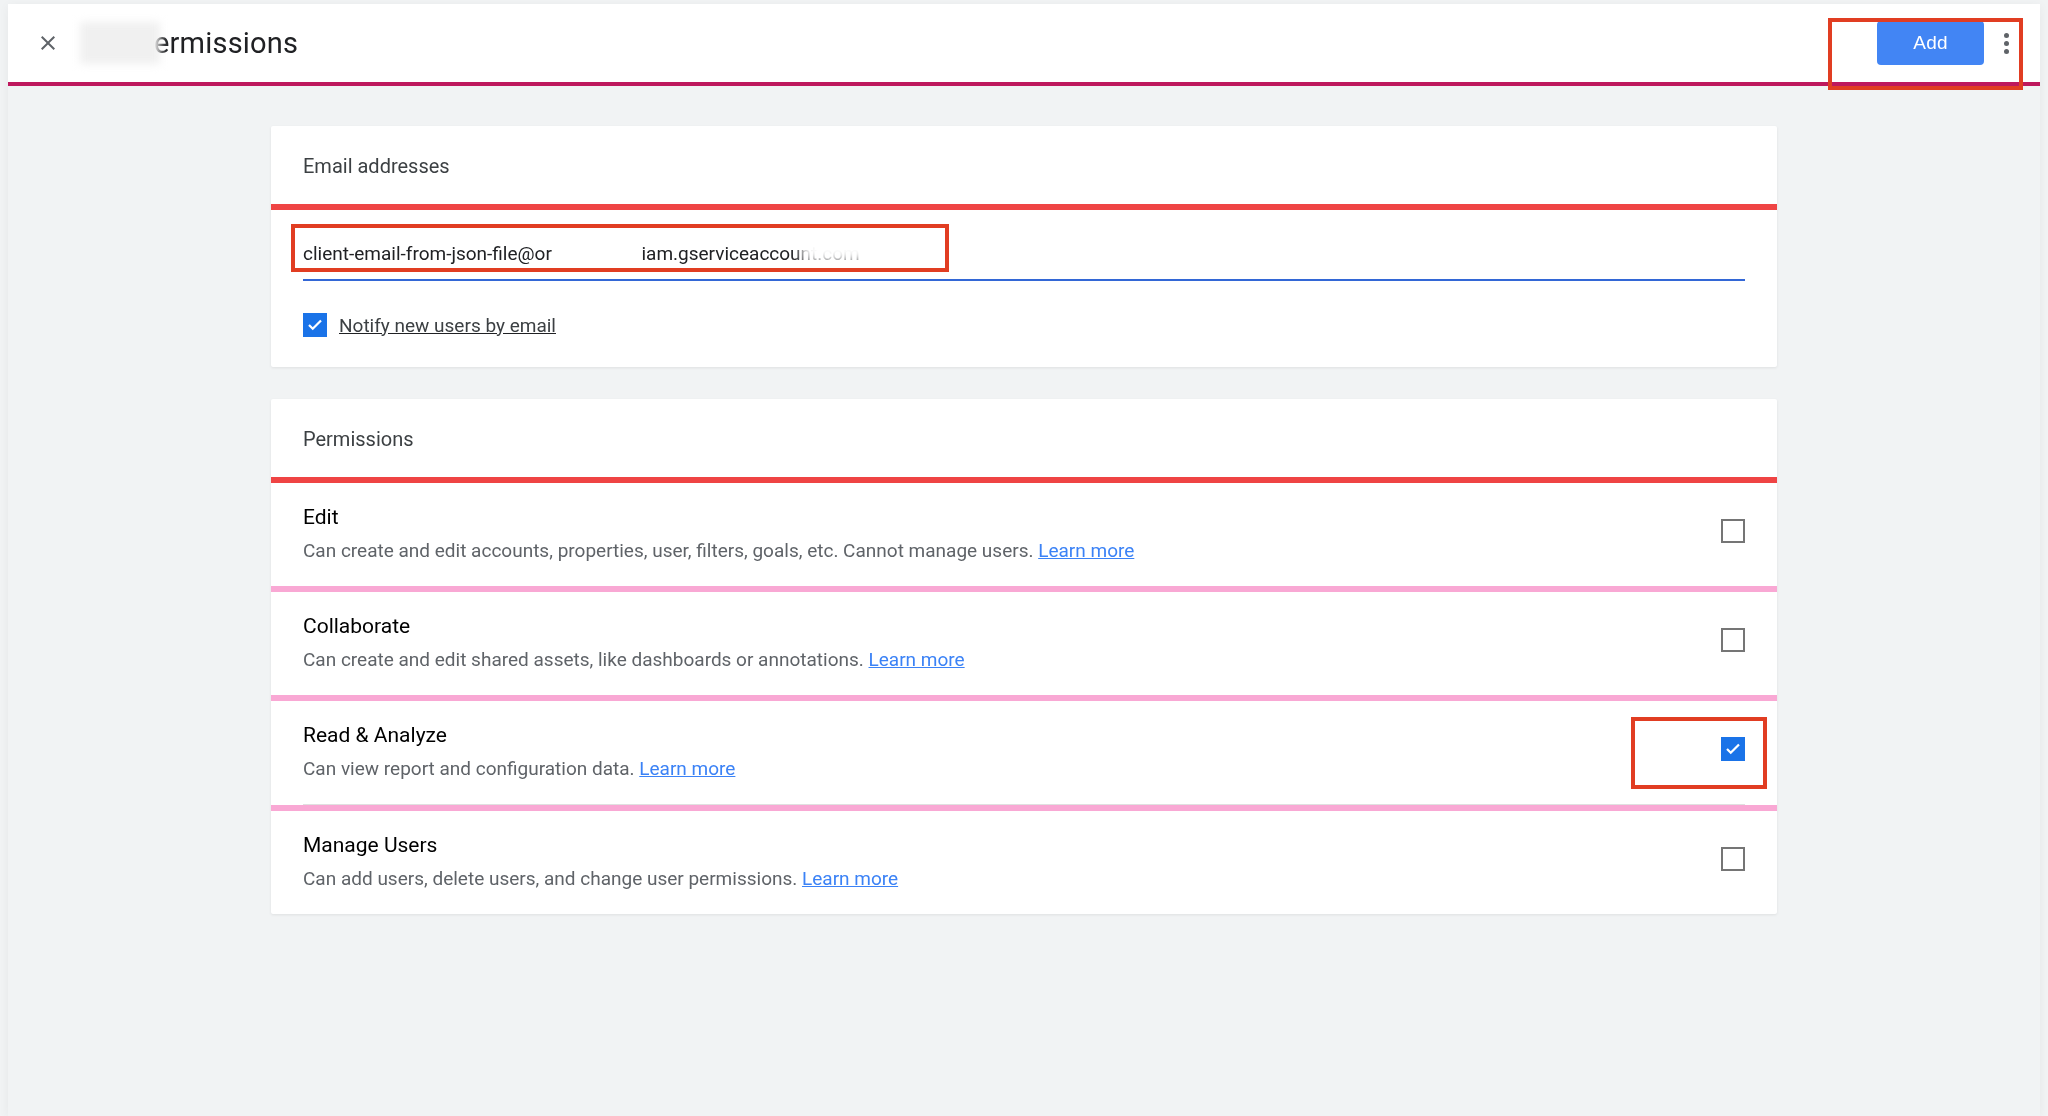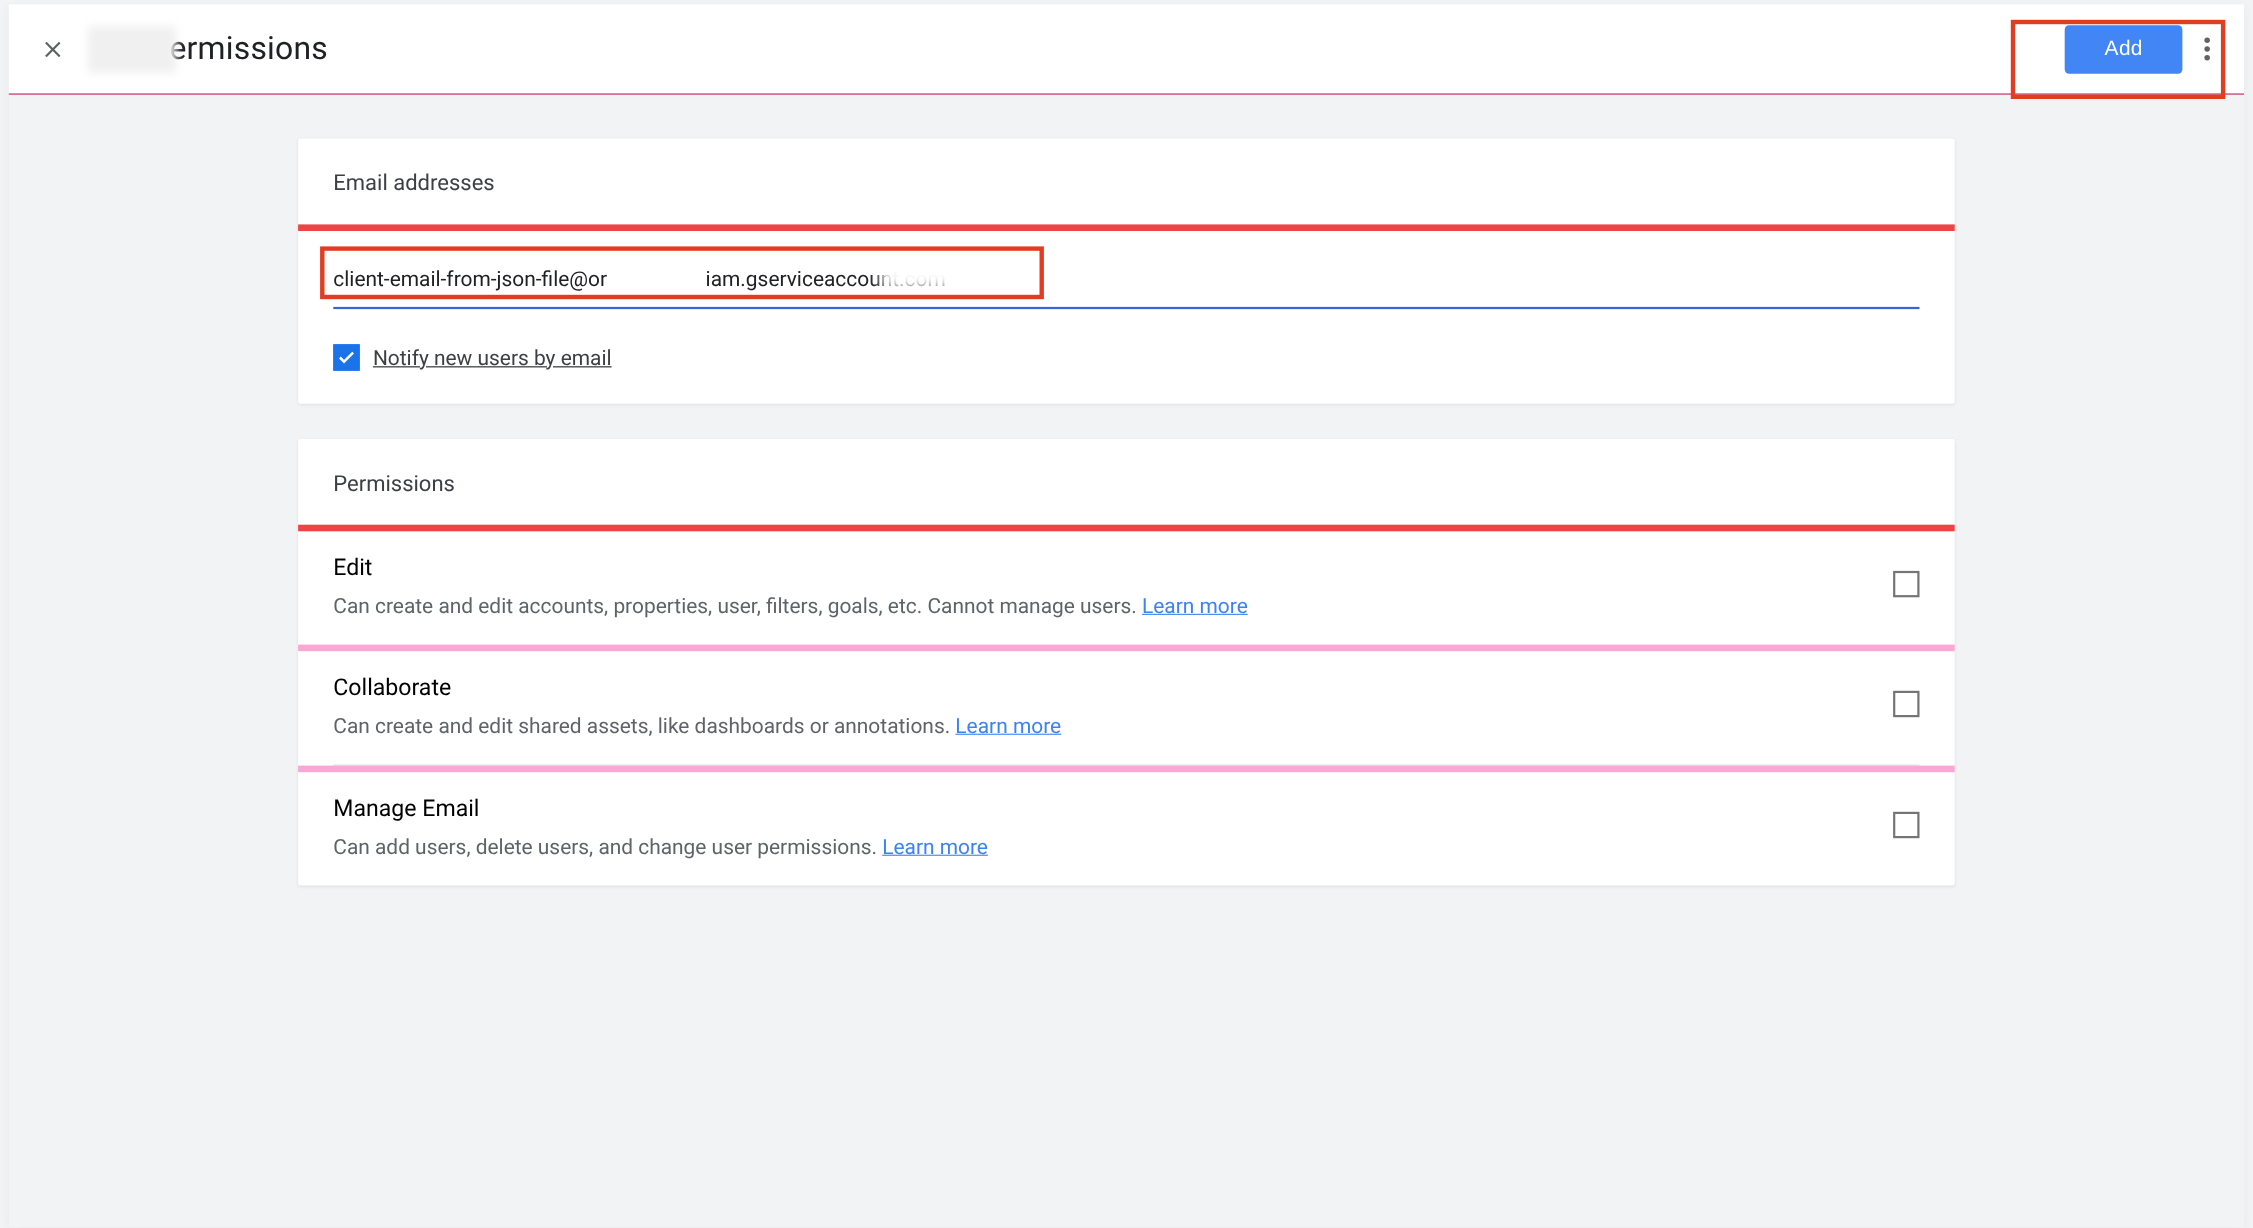--- a/index.html
+++ b/index.html
@@ -16,21 +16,21 @@
       left: 8px;
       right: 8px;
       top: 4px;
       bottom: 0;
       background: #f1f3f4;
       box-shadow: 0 2px 10px rgba(0,0,0,.05);
     }
     .header {
       height: 82px;
       background: #fff;
-      border-bottom: 1px solid #be185d;
+      border-bottom: 4px solid #be185d;
       display: flex;
       align-items: center;
       padding: 0 30px 0 28px;
       position: relative;
     }
     .close-icon {
       width: 24px;
       height: 24px;
       cursor: pointer;
       color: #5f6368;
@@ -293,25 +293,41 @@
             <div class="perm-title">Collaborate</div>
             <div class="perm-desc">
               <span>Can create and edit shared assets, like dashboards or annotations. </span><a>Learn more</a>
             </div>
           </div>
           <div class="perm-cb-wrap">
             <div class="checkbox"></div>
           </div>
         </div>
 
-        <div class="perm-divider"></div>
-
         <div class="perm-row">
           <div>
-            <div class="perm-title">Manage Email</div>
+            <div class="perm-title">Read &amp; Analyze</div>
+            <div class="perm-desc">
+              <span>Can view report and configuration data. </span><a>Learn more</a>
+            </div>
+          </div>
+          <div class="perm-cb-wrap">
+            <div class="checkbox checked">
+              <svg viewBox="0 0 24 24">
+                  <polyline points="4 12 9 17 20 6"></polyline>
+                </svg>
+            </div>
+            <div class="highlight-cb"></div>
+          </div>
+        </div>
+        <div class="perm-divider"></div>
+
+        <div class="perm-row">
+          <div>
+            <div class="perm-title">Manage Users</div>
             <div class="perm-desc">
               <span>Can add users, delete users, and change user permissions. </span><a>Learn more</a>
             </div>
           </div>
           <div class="perm-cb-wrap">
             <div class="checkbox"></div>
           </div>
         </div>
       </div>
     </div>

